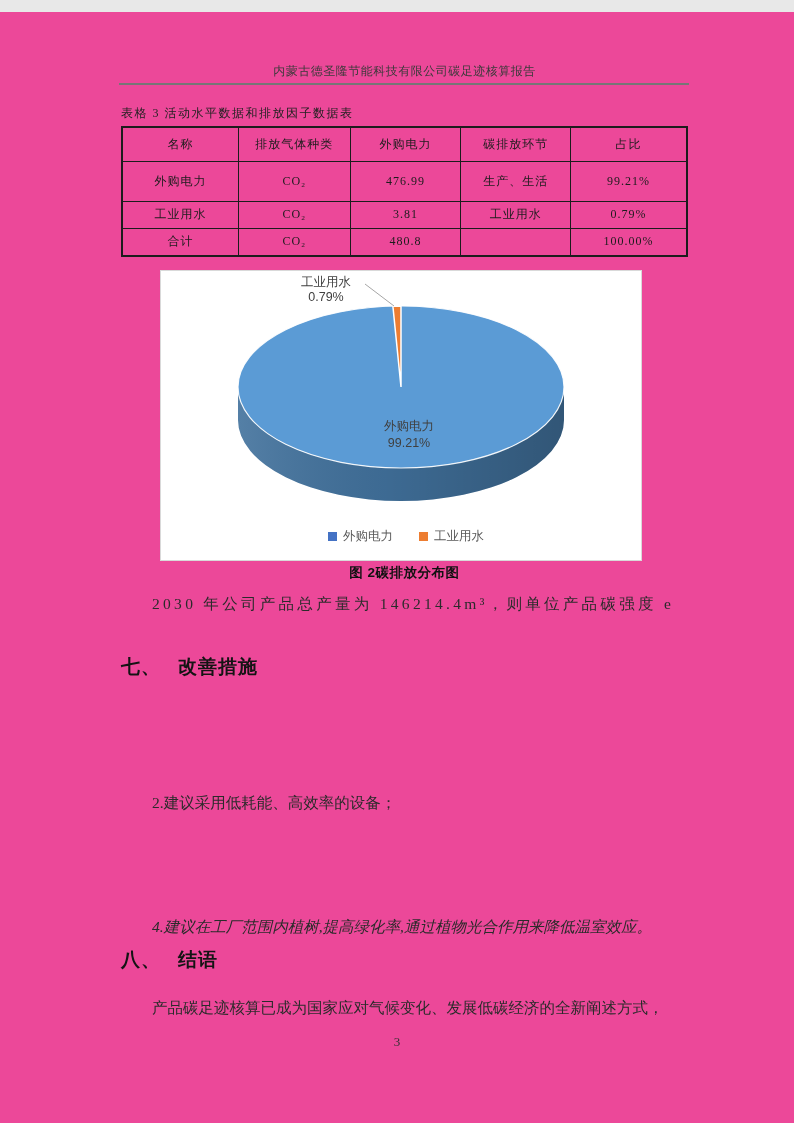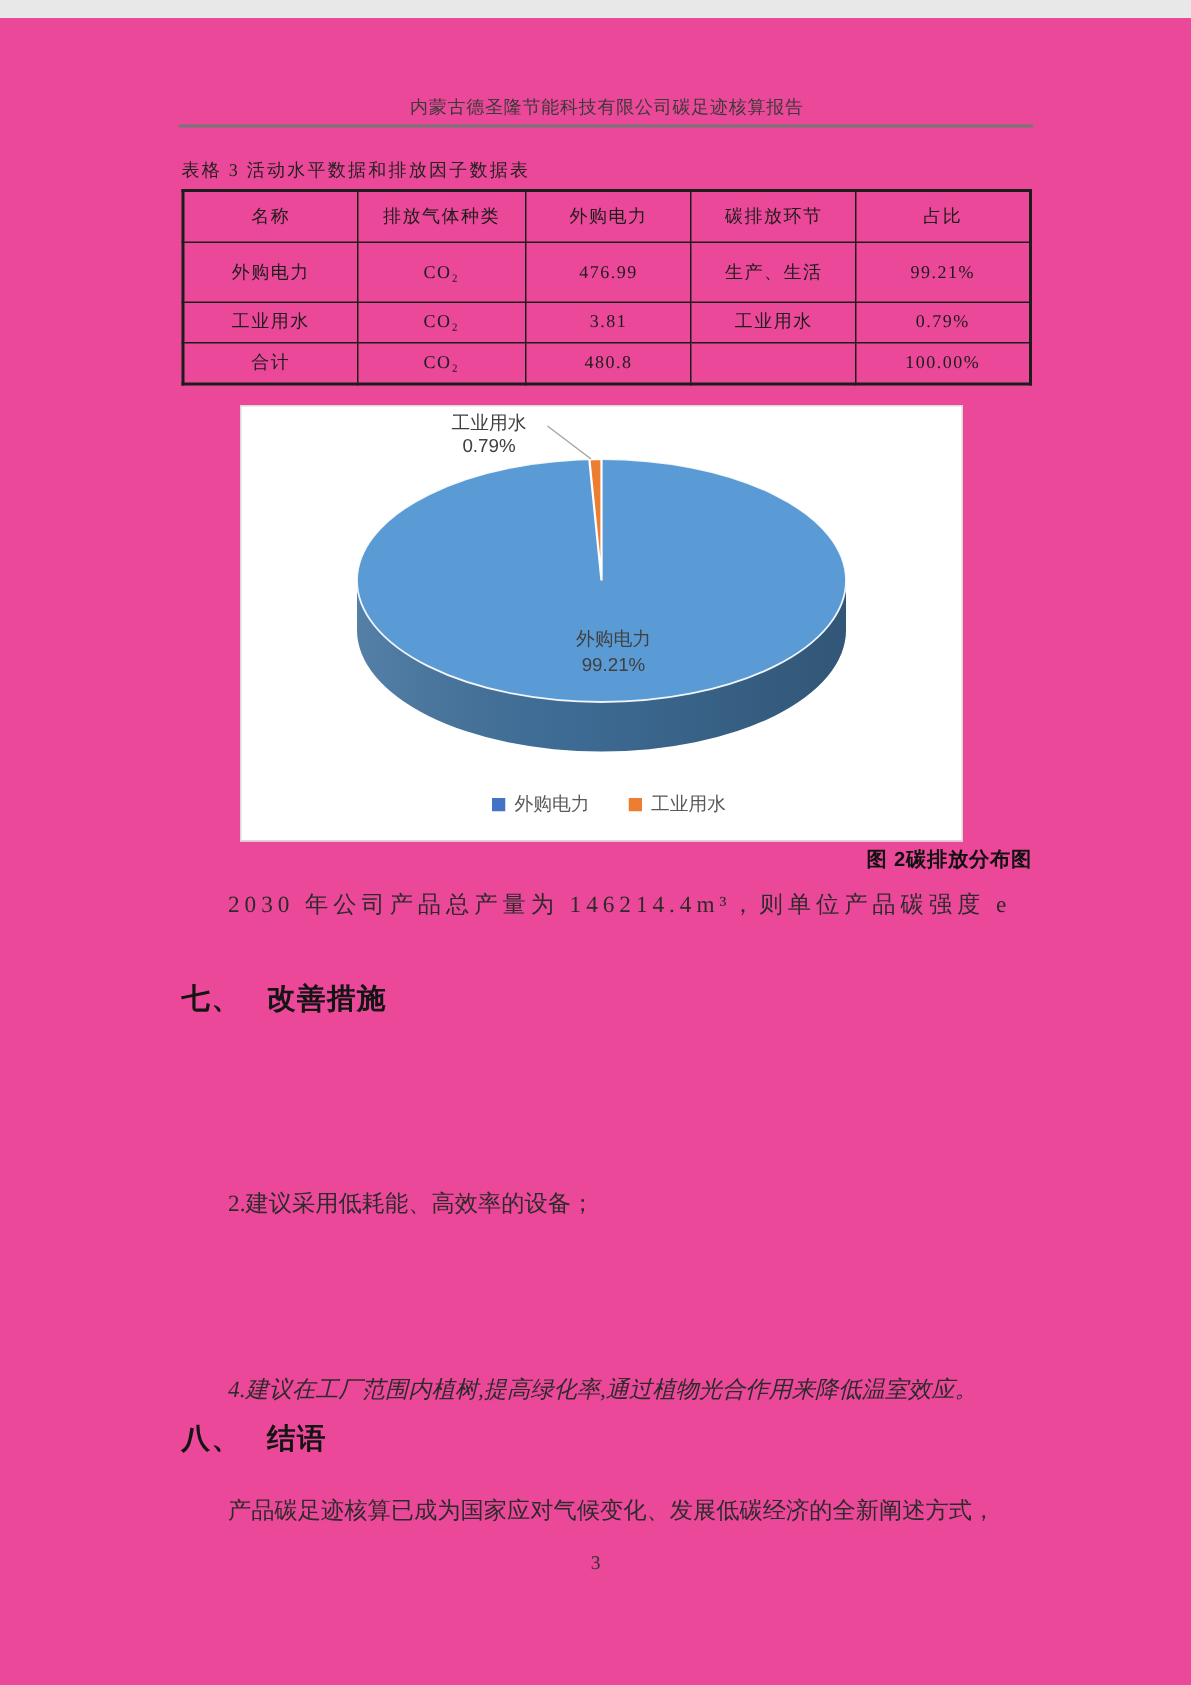--- a/index.html
+++ b/index.html
@@ -22,21 +22,21 @@
   
   .chart-frame{position:absolute;top:258px;left:160px;width:480px;height:289px;
     background:#fff;border:1px solid #d9d9d9;font-family:"Liberation Sans","DejaVu Sans",sans-serif;}
   .pie-svg{position:absolute;left:0;top:0;}
   .chart-lbl{position:absolute;text-align:center;color:#404040;font-size:12.5px;line-height:15px;}
   .lbl-water{left:107px;top:4px;width:116px;}
   .lbl-elec{left:190px;top:147px;width:116px;line-height:17px;}
   .legend{position:absolute;left:0;right:0;bottom:15px;display:flex;justify-content:center;
     align-items:center;gap:26px;padding-left:10px;font-size:12.5px;color:#595959;}
   .legend-item{display:flex;align-items:center;gap:6px;}
-  .fig-caption{position:absolute;top:552px;left:121px;width:567px;text-align:right;
+  .fig-caption{position:absolute;top:552px;left:121px;width:567px;text-align:center;
     font-family:"Liberation Sans","DejaVu Sans",sans-serif;font-weight:bold;
     font-size:13.5px;color:#111;letter-spacing:.5px;}
   
   .intro{position:absolute;top:576px;left:121px;width:567px;font-size:15.5px;
     line-height:31px;color:#2b2b2b;}
   .intro-line1{text-indent:31px;letter-spacing:3.3px;white-space:nowrap;}
   .section-heading{position:absolute;left:121px;width:567px;display:flex;
     font-family:"Liberation Sans","DejaVu Sans",sans-serif;font-weight:bold;
     font-size:19px;color:#141414;line-height:24px;letter-spacing:1px;}
   .section-heading .num{width:57px;flex:0 0 57px;}

